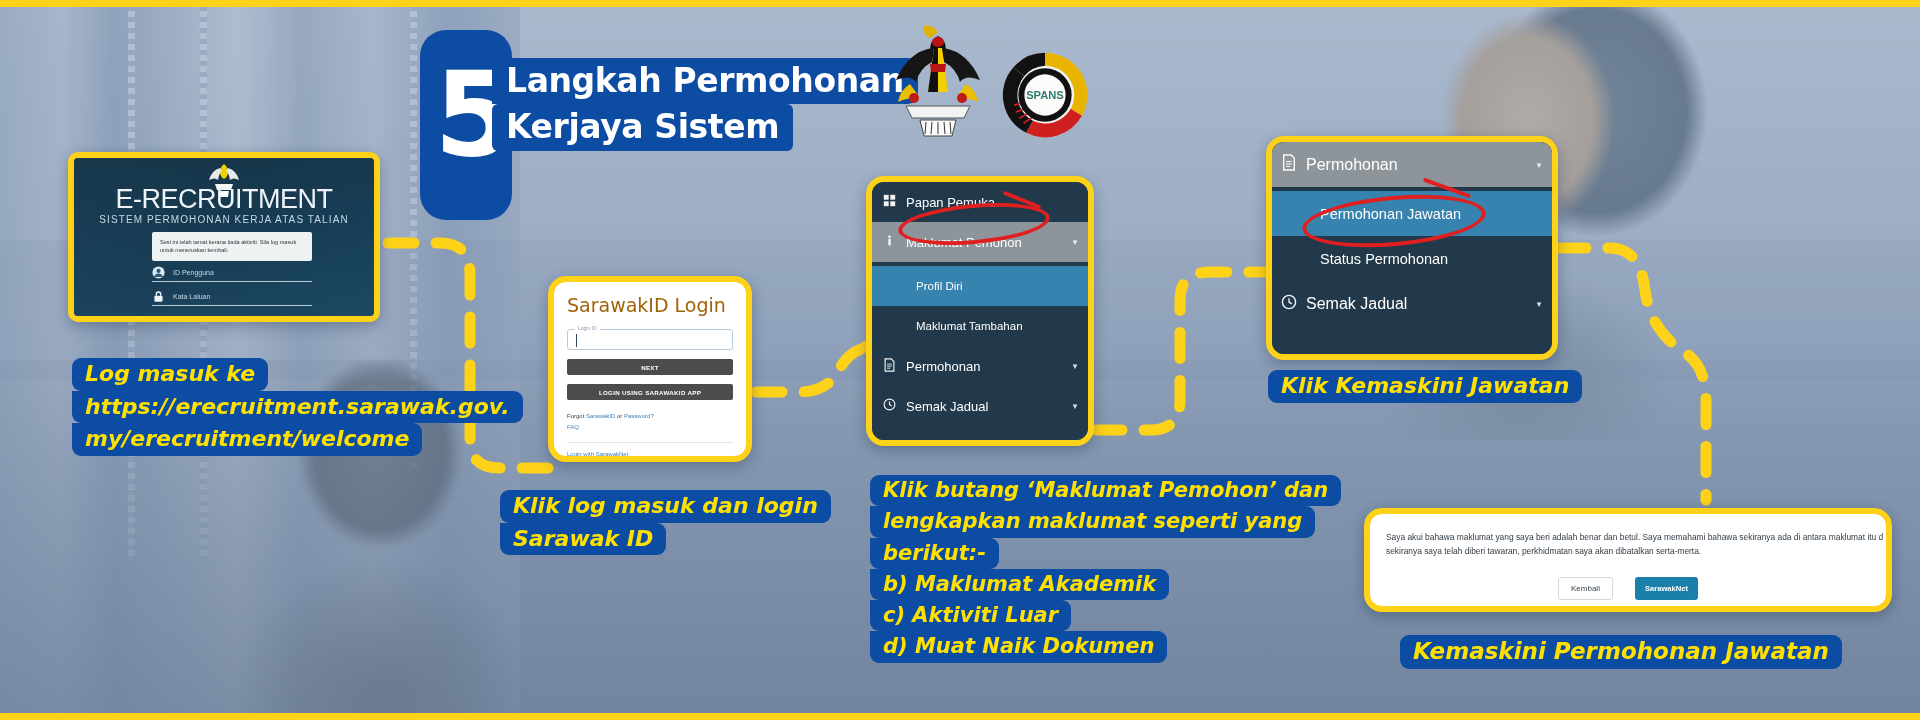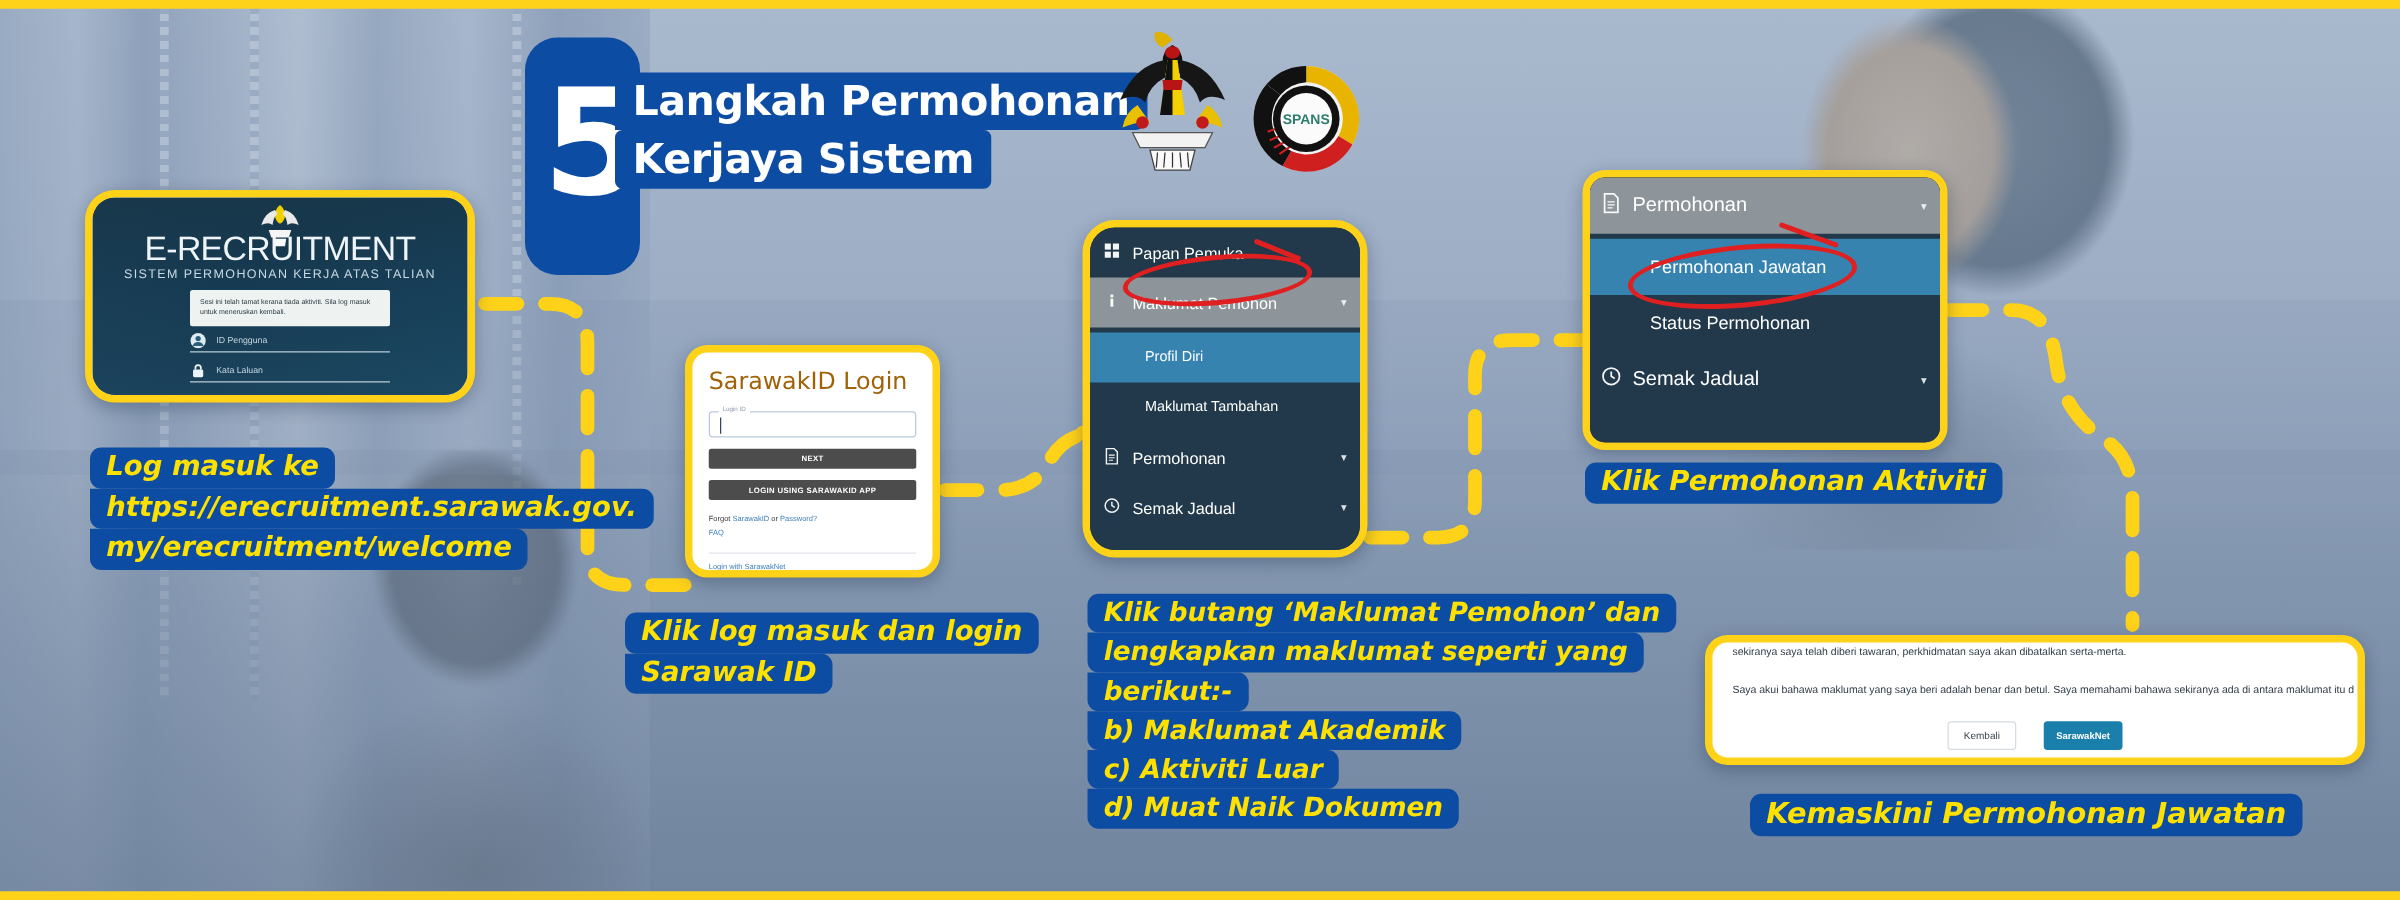--- a/index.html
+++ b/index.html
@@ -94,21 +94,21 @@
 
   
   .card{
     position:absolute; z-index:12;
     border:6px solid #ffd21a; border-radius:18px;
     background:#fff; overflow:hidden;
     box-shadow:0 4px 14px rgba(10,30,60,.30);
   }
 
   
-  #card-erec{ left:68px; top:152px; width:312px; height:170px; border-radius:24px; }
+  #card-erec{ left:68px; top:152px; width:312px; height:170px; border-radius:10px; }
   .erec-bg{
     position:absolute; inset:0;
     background:
       linear-gradient(180deg,rgba(22,54,74,.86) 0%,rgba(20,60,84,.80) 45%,rgba(26,70,96,.80) 100%),
       linear-gradient(120deg,#2b4256 0%,#1d3446 40%,#24526e 100%);
   }
   .erec-crest{ position:absolute; left:50%; top:2px; transform:translateX(-50%); width:34px; height:38px; }
   .erec-title{
     position:absolute; left:0; right:0; top:26px; text-align:center;
     color:#eef4f8; font-size:27px; font-weight:normal; letter-spacing:-.5px;
@@ -160,21 +160,21 @@
   .sid-hr{ margin-top:10px; border-top:1px solid #dfe4ea; }
   .sid-foot{ margin-top:8px; font-size:6px; }
   .sid-foot .snet{ color:#3d7fb8; }
   .sid-foot .row{ margin-top:7px; display:flex; align-items:center; justify-content:space-between; }
   .sid-reg{
     border:1px solid #b9c9de; border-radius:3px; padding:4px 8px;
     font-size:5.2px; font-weight:bold; color:#4a4a4a; letter-spacing:.2px;
   }
 
   
-  #card-menu1{ left:866px; top:176px; width:228px; height:270px; background:#21394a;border-radius:26px; }
+  #card-menu1{ left:866px; top:176px; width:228px; height:270px; background:#21394a; }
   #card-menu2{ left:1266px; top:136px; width:292px; height:224px; background:#21394a; }
   .menu{ position:absolute; inset:0; background:#21394a; }
   .mrow{
     display:flex; align-items:center; gap:0; color:#fff;
     font-family:"Liberation Sans", sans-serif; position:relative;
   }
   .mrow .mi{ width:34px; text-align:center; flex:0 0 34px; opacity:.95; }
   .mrow .mlabel{ flex:1; }
   .mrow .mcaret{ width:26px; text-align:center; font-size:9px; opacity:.85; }
   .mrow.active{ background:#8d959a; }
@@ -476,22 +476,22 @@
       </span>
       <span class="mlabel">Semak Jadual</span>
       <span class="mcaret">▾</span>
     </div>
   </div>
   <div class="red-circle" style="left:30px; top:54px; width:184px; height:50px;"></div>
   <div class="red-tail" style="left:150px; top:44px; width:50px; transform:rotate(20deg);"></div>
 </div>
 
 <div class="card" id="card-decl">
+  <div class="decl-txt">Saya akui bahawa maklumat yang saya beri adalah benar dan betul. Saya memahami bahawa sekiranya ada di antara maklumat itu d</div>
   <div class="decl-txt" style="padding-top:0">sekiranya saya telah diberi tawaran, perkhidmatan saya akan dibatalkan serta-merta.</div>
-  <div class="decl-txt">Saya akui bahawa maklumat yang saya beri adalah benar dan betul. Saya memahami bahawa sekiranya ada di antara maklumat itu d</div>
   <div class="decl-btns">
     <span class="btn-kembali">Kembali</span>
     <span class="btn-kemaskini">SarawakNet</span>
   </div>
 </div>
 
 <div class="cap" id="cap1">
   <span>Log masuk ke</span>
   <span>https://erecruitment.sarawak.gov.</span>
   <span>my/erecruitment/welcome</span>
@@ -505,18 +505,18 @@
 <div class="cap" id="cap3">
   <span>Klik butang ‘Maklumat Pemohon’ dan</span>
   <span>lengkapkan maklumat seperti yang</span>
   <span>berikut:-</span>
   <span>b) Maklumat Akademik</span>
   <span>c) Aktiviti Luar</span>
   <span>d) Muat Naik Dokumen</span>
 </div>
 
 <div class="cap one" id="cap4">
-  <span>Klik Permohonan Aktiviti</span>
+  <span>Klik Kemaskini Jawatan</span>
 </div>
 
 <div class="cap one" id="cap5">
   <span>Kemaskini Permohonan Jawatan</span>
 </div>
 
 </body></html>

